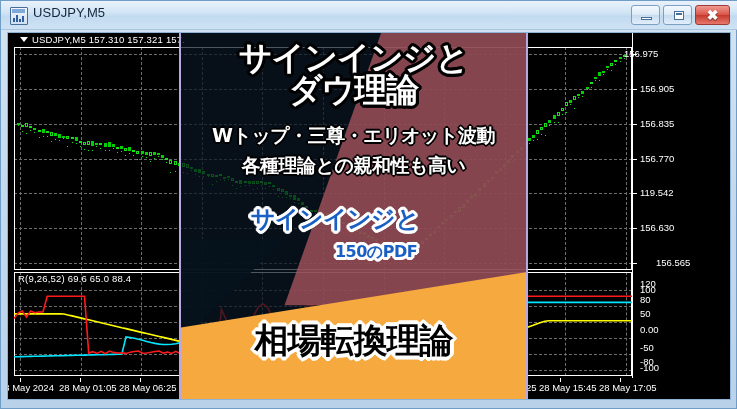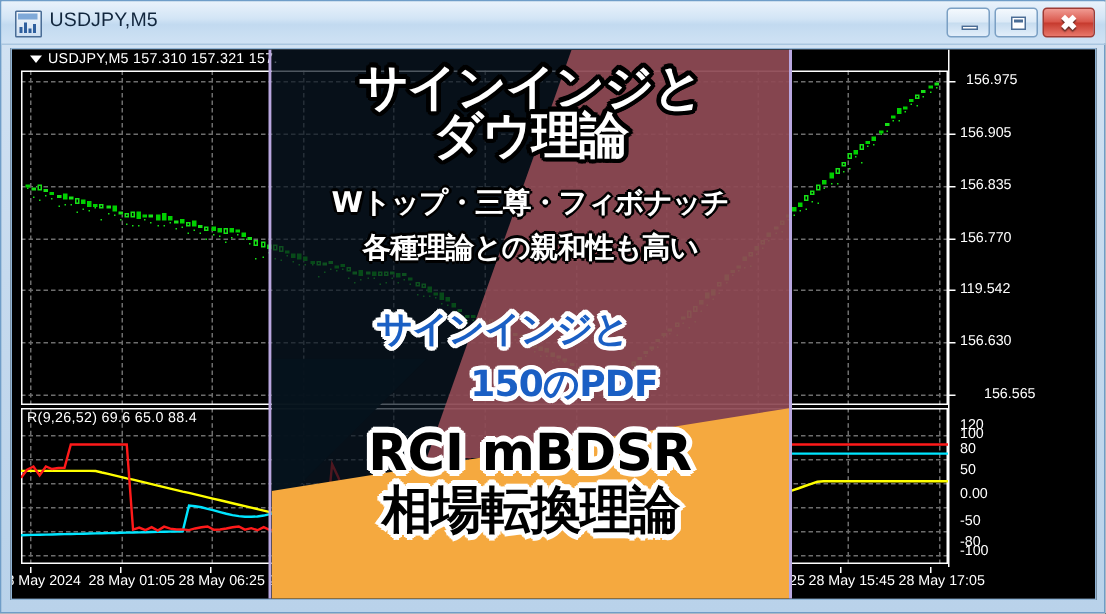--- a/index.html
+++ b/index.html
@@ -109,21 +109,21 @@
       -3px 0 0 #fff,3px 0 0 #fff,0 -3px 0 #fff,0 3px 0 #fff,
       -3px -1px 0 #fff,3px -1px 0 #fff,-3px 1px 0 #fff,3px 1px 0 #fff,
       -1px -3px 0 #fff,1px -3px 0 #fff,-1px 3px 0 #fff,1px 3px 0 #fff,
       -4px 0 0 #fff,4px 0 0 #fff,0 -4px 0 #fff,0 4px 0 #fff;}
 
   #l1{left:0;width:345px;top:8px;font-size:33px;letter-spacing:-1px;}
   #l2{left:0;width:345px;top:40px;font-size:33px;letter-spacing:-1px;}
   #l3{left:0;width:345px;top:93px;font-size:19px;letter-spacing:-.5px;}
   #l4{left:0;width:345px;top:123px;font-size:19px;letter-spacing:-.5px;}
   #l5{left:4px;width:300px;top:174px;font-size:24px;letter-spacing:-.5px;}
-  #l6{left:45px;width:300px;top:211px;font-size:24px;letter-spacing:-.5px;}
+  #l6{left:45px;width:300px;top:211px;font-size:16px;letter-spacing:-.5px;}
   #l7{left:0;width:345px;top:252px;font-size:34px;letter-spacing:0px;}
   #l8{left:0;width:345px;top:290px;font-size:34px;letter-spacing:-1px;}
 </style>
 </head>
 <body>
 
 <div id="app">
 
   <div id="titlebar">
     <div id="win-icon">
@@ -466,21 +466,21 @@
           <div class="wick-b" style="left: 603.28px; top: 37.463px; height: 1px;"></div>
           <div class="body-b" style="left: 602.28px; top: 29.9745px; width: 3px; height: 2.73445px;"></div>
           <div class="wick-b" style="left: 607.4px; top: 31.3827px; height: 1px;"></div>
           <div class="body-b" style="left: 606.4px; top: 27.1985px; width: 3px; height: 2px;"></div>
           <div class="wick-b" style="left: 611.52px; top: 28.0792px; height: 1px;"></div>
           <div class="body" style="left: 610.52px; top: 23.9455px; width: 3px; height: 2.5283px;"></div>
           <div class="wick-b" style="left: 615.64px; top: 25.0714px; height: 1px;"></div>
           <div class="body-b" style="left: 614.64px; top: 21.7258px; width: 3px; height: 2px;"></div>
         </div>
       <div id="price-axis">
-          <div class="axis-label" style="left: 636px; top: 15px;">156.975</div>
+          <div class="axis-label" style="left: 616px; top: 15px;">156.975</div>
           <div style="position: absolute; left: 624px; top: 21px; width: 5px; height: 0px; border-top: 1px solid rgb(255, 255, 255);"></div>
           <div class="axis-label" style="left: 632px; top: 49.8333px;">156.905</div>
           <div style="position: absolute; left: 624px; top: 55.8333px; width: 5px; height: 0px; border-top: 1px solid rgb(255, 255, 255);"></div>
           <div class="axis-label" style="left: 632px; top: 84.6667px;">156.835</div>
           <div style="position: absolute; left: 624px; top: 90.6667px; width: 5px; height: 0px; border-top: 1px solid rgb(255, 255, 255);"></div>
           <div class="axis-label" style="left: 632px; top: 119.5px;">156.770</div>
           <div style="position: absolute; left: 624px; top: 125.5px; width: 5px; height: 0px; border-top: 1px solid rgb(255, 255, 255);"></div>
           <div class="axis-label" style="left: 632px; top: 154.333px;">119.542</div>
           <div style="position: absolute; left: 624px; top: 160.333px; width: 5px; height: 0px; border-top: 1px solid rgb(255, 255, 255);"></div>
           <div class="axis-label" style="left: 632px; top: 189.167px;">156.630</div>
@@ -557,22 +557,21 @@
       </div>
 
     <div id="overlay">
       <div id="ov-dark"></div>
       <div id="ov-pink"></div>
       <div id="ov-black-wedge"></div>
       <div id="ov-orange"></div>
 
       <div class="ovtxt t-white" id="l1">サインインジと</div>
       <div class="ovtxt t-white" id="l2">ダウ理論</div>
-      <div class="ovtxt t-white-thin" id="l3">Wトップ・三尊・フィボナッチ</div>
+      <div class="ovtxt t-white-thin" id="l3">Wトップ・三尊・エリオット波動</div>
       <div class="ovtxt t-white-thin" id="l4">各種理論との親和性も高い</div>
       <div class="ovtxt t-blue" id="l5">サインインジと</div>
       <div class="ovtxt t-blue" id="l6">150のPDF</div>
-      <div class="ovtxt t-black" id="l7">RCI mBDSR</div>
       <div class="ovtxt t-black" id="l8">相場転換理論</div>
     </div>
 
   </div>
 </div>
 
 </body></html>

